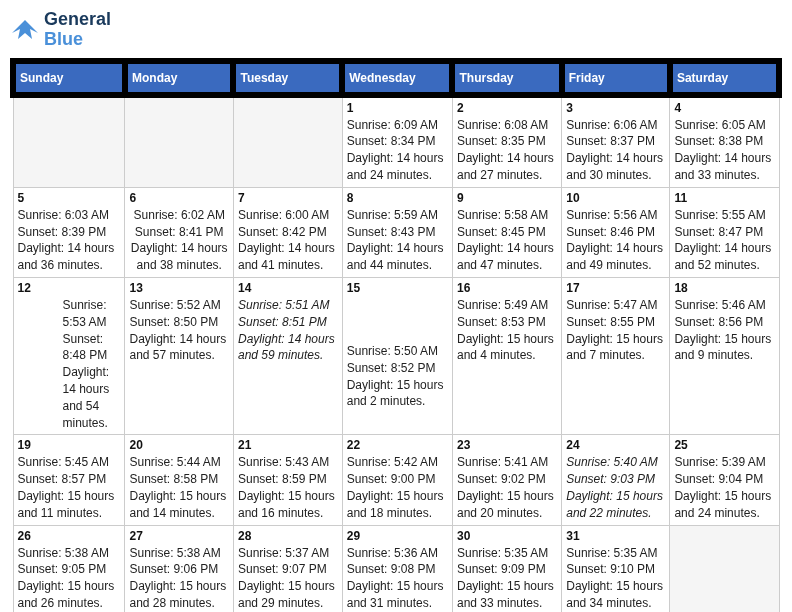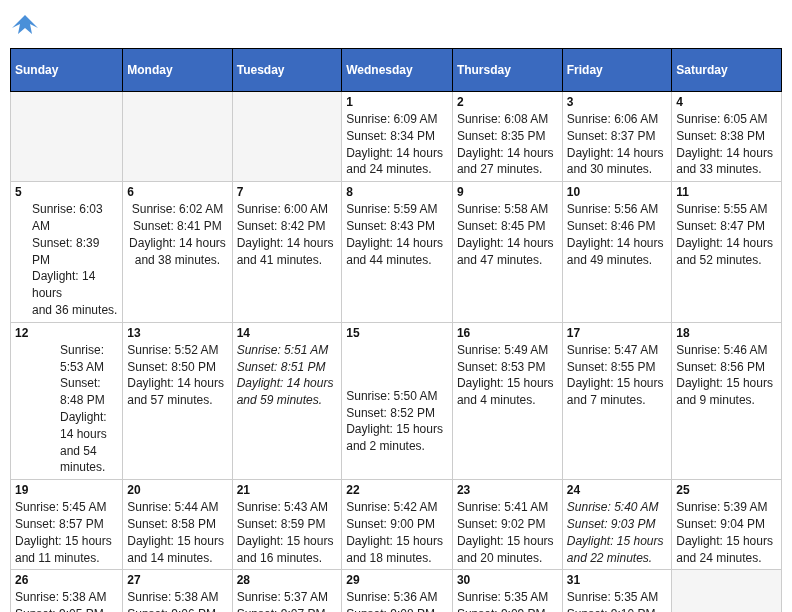--- a/index.html
+++ b/index.html
@@ -47,25 +47,25 @@
       color: #333;
     }
     .calendar {
       width: 100%;
       border-collapse: collapse;
       font-size: 11px;
     }
     .calendar th {
       background: #3a6abf;
       color: #fff;
-      padding: 14px 4px;
+      padding: 7px 4px;
       text-align: left;
       font-size: 12px;
       font-weight: bold;
-      border: 1px solid #000000;
+      border: 6px solid #000000;
     }
     .calendar td {
       border: 1px solid #ccc;
       vertical-align: top;
       padding: 3px 4px;
       width: 113px;
       min-height: 80px;
       background: #fff;
     }
     .calendar td.empty {
@@ -84,20 +84,24 @@
     }
   </style>
 </head>
 <body>
 
 <div class="header">
   <div class="logo">
     <svg class="logo-bird" viewBox="0 0 30 30">
       <polygon points="15,5 28,18 20,14 22,24 15,18 8,24 10,14 2,18" fill="#4a90d9"></polygon>
     </svg>
+    <div class="logo-text">
+      <div>General</div>
+      <div><span>Blue</span></div>
+    </div>
   </div>
   <div class="title-block">
     <div class="month-year"></div>
     <div class="location"></div>
   </div>
 </div>
 
 <table class="calendar">
   <thead>
     <tr>
@@ -140,21 +144,21 @@
           <div class="day-num">4</div>
           <div class="day-detail" style="white-space: pre-line;">Sunrise: 6:05 AM
 Sunset: 8:38 PM
 Daylight: 14 hours
 and 33 minutes.</div>
         </td>
       </tr>
       <tr>
         <td>
           <div class="day-num">5</div>
-          <div class="day-detail" style="white-space: pre-line; margin-left: 17px;">Sunrise: 6:03 AM
+          <div class="day-detail" style="white-space: pre-line;">Sunrise: 6:03 AM
 Sunset: 8:39 PM
 Daylight: 14 hours
 and 36 minutes.</div>
         </td>
         <td>
           <div class="day-num">6</div>
           <div class="day-detail" style="white-space: pre-line; text-align: center;">Sunrise: 6:02 AM
 Sunset: 8:41 PM
 Daylight: 14 hours
 and 38 minutes.</div>

